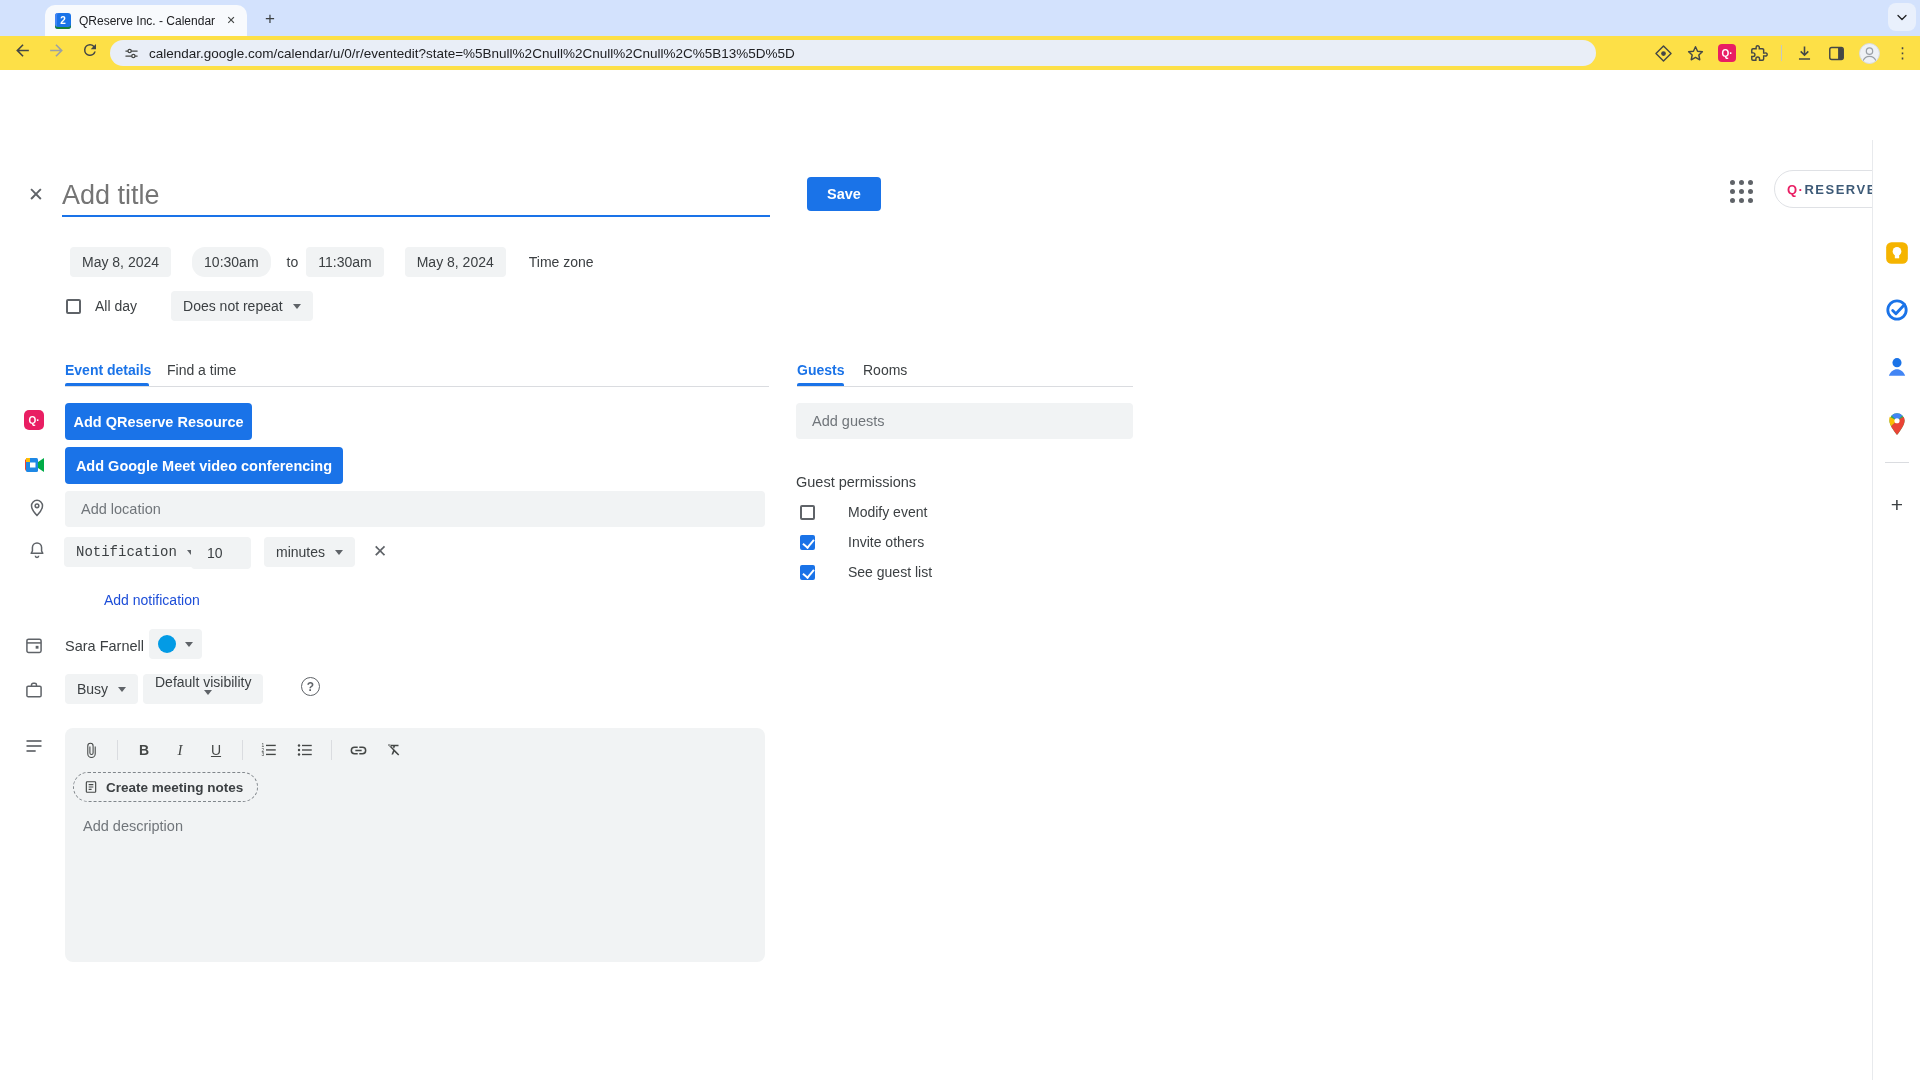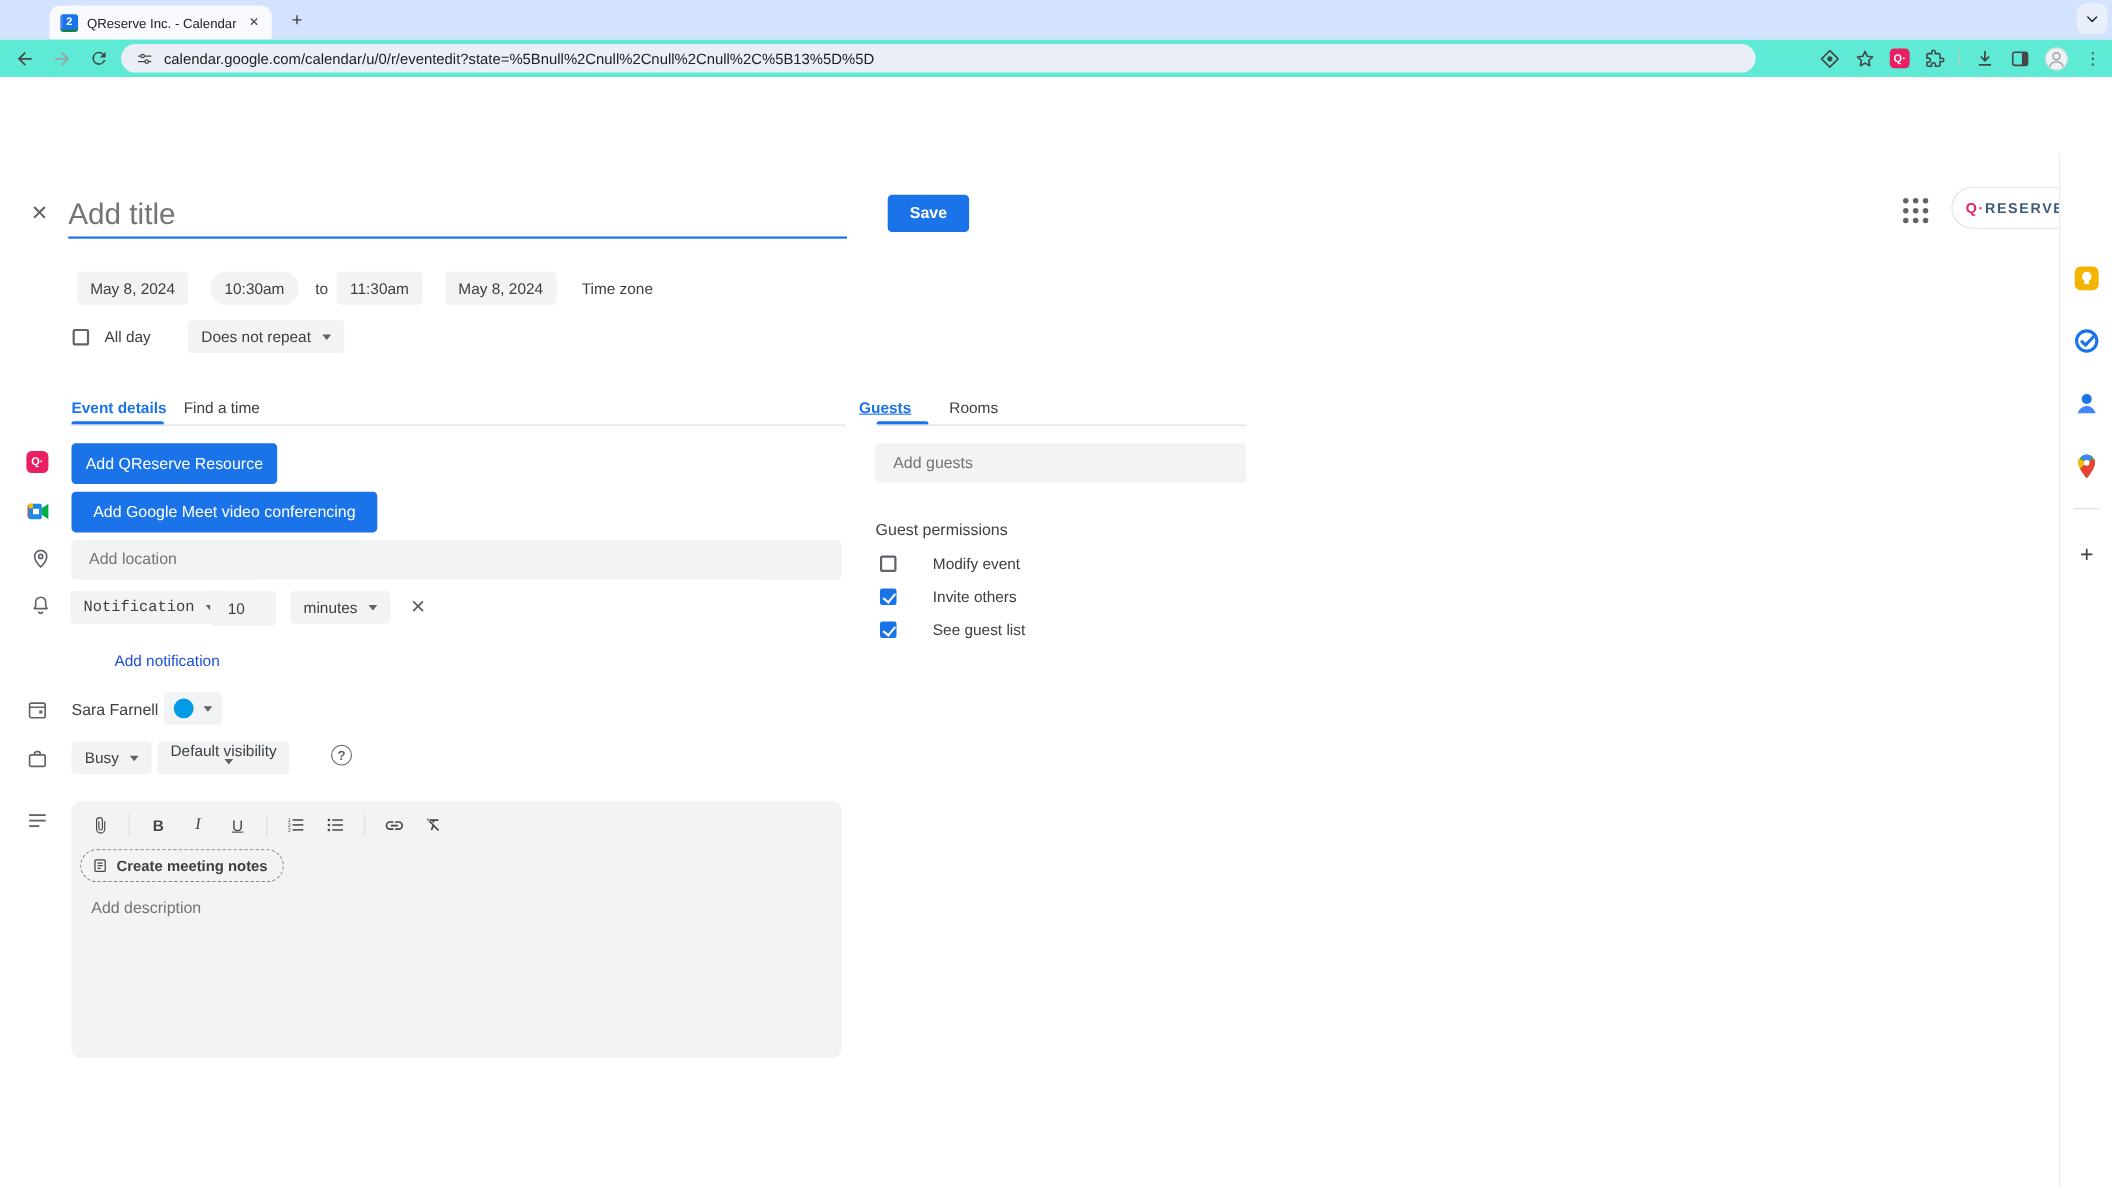--- a/index.html
+++ b/index.html
@@ -12,21 +12,21 @@
   .tab { left:45px; top:5px; width:202px; height:31px; background:#f8fafd; border-radius:10px 10px 0 0;
          display:flex; align-items:center; padding:0 8px 0 10px; gap:8px; }
   .favicon { width:16px; height:16px; background:#1a73e8; border-radius:3px; color:#fff; font-size:10px; font-weight:bold;
              display:flex; align-items:center; justify-content:center; flex:0 0 16px;
              box-shadow:inset 0 -2px 0 #188038, inset 2px 0 0 #4285f4; }
   .tab-title { font-size:12px; color:#202124; white-space:nowrap; overflow:hidden; flex:1; }
   .tab-close { font-size:11px; color:#444746; width:16px; height:16px; display:flex; align-items:center; justify-content:center; border-radius:50%; cursor:pointer; }
   .newtab { left:258px; top:7px; width:24px; height:24px; font-size:17px; color:#3c4043; display:flex; align-items:center; justify-content:center; border-radius:50%; cursor:pointer; }
   .tabstrip-chevron { left:1888px; top:3px; width:28px; height:28px; border-radius:8px; background:#e9f0fc; display:flex; align-items:center; justify-content:center; cursor:pointer; }
 
-  .toolbar { left:0; top:36px; width:1920px; height:34px; background:#5eead4; display:flex; align-items:center; }
+  .toolbar { left:0; top:36px; width:1920px; height:34px; background:#fde047; display:flex; }
   .navbtn { width:28px; height:28px; display:flex; align-items:center; justify-content:center; border-radius:50%; cursor:pointer; }
   .urlbar { position:absolute; left:110px; top:4px; width:1486px; height:26px; background:#e9eef7; border-radius:13px;
             display:flex; align-items:center; padding:0 14px; gap:10px; }
   .url-text { font-size:13.5px; color:#202124; white-space:nowrap; overflow:hidden; }
   .tb-right { position:absolute; right:8px; top:0; height:34px; display:flex; align-items:center; gap:13px; }
   .tb-sep { width:1px; height:16px; background:#c4c7c5; }
   .ext-q { width:18px; height:18px; background:#e91e63; border-radius:4px; color:#fff; font-size:10px; font-weight:bold;
            display:flex; align-items:center; justify-content:center; cursor:pointer; }
   .avatar-btn { width:21px; height:21px; border-radius:50%; background:#eef1f5; border:1px solid #d7dbe0; overflow:hidden; cursor:pointer; }
   .dots { font-size:15px; color:#444746; cursor:pointer; padding:0 2px; }
@@ -63,21 +63,21 @@
   .cb.checked::after { content:""; position:absolute; left:3px; top:0px; width:5px; height:9px;
                        border:solid #fff; border-width:0 2px 2px 0; transform:rotate(40deg); }
 
   .tab-label { font-size:14px; cursor:pointer; }
   .tab-label.active { color:#1a73e8; font-weight:bold; }
   .tab-underline { height:3px; background:#1a73e8; border-radius:2px 2px 0 0; }
   .hairline { height:1px; background:#dadce0; }
 
   .icon20 { width:20px; height:20px; flex:0 0 20px; }
   .blue-btn { background:#1a73e8; color:#fff; border:none; border-radius:4px; font-family:"Liberation Sans",sans-serif;
-              font-size:14.5px; font-weight:normal; cursor:pointer; }
+              font-size:14.5px; font-weight:bold; cursor:pointer; }
   .qr-icon { width:20px; height:20px; background:#e91e63; border-radius:5px; color:#fff; font-size:10px; font-weight:bold;
              display:flex; align-items:center; justify-content:center; }
 
   .field { background:#f1f3f4; border:none; outline:none; border-radius:4px; font-family:"Liberation Sans",sans-serif;
            font-size:14.5px; color:#3c4043; padding:16px 16px; }
   .field::placeholder { color:#70757a; }
 
   .x-small { font-size:17px; color:#5f6368; cursor:pointer; line-height:1; }
   .color-dot { width:18px; height:18px; border-radius:50%; background:#039be5; }
   .help-circle { width:19px; height:19px; border-radius:50%; border:1.7px solid #5f6368; color:#5f6368; font-size:12px; font-weight:bold;
@@ -235,21 +235,21 @@
       <span>Does not repeat</span>
         <span class="caret"></span>
     </span>
   </div>
 
   <span class="abs tab-label active" style="left:65px; top:292px;">Event details</span>
   <span class="abs tab-label" style="left:167px; top:292px; color:#3c4043;">Find a time</span>
   <div class="abs tab-underline" style="left:65px; top:313px; width:84px;"></div>
   <div class="abs hairline" style="left:65px; top:316px; width:704px;"></div>
 
-  <span class="abs tab-label active" style="left:781px; top:292px;text-decoration:underline;">Guests</span>
+  <span class="abs tab-label active" style="left:797px; top:292px;">Guests</span>
   <span class="abs tab-label" style="left:863px; top:292px; color:#3c4043;">Rooms</span>
   <div class="abs tab-underline" style="left:797px; top:313px; width:47px;"></div>
   <div class="abs hairline" style="left:797px; top:316px; width:336px;"></div>
 
   <div class="abs" style="left:24px; top:340px;">
       <span class="qr-icon">Q·</span>
     </div>
   <button class="abs blue-btn" style="left:65px; top:333px; width:187px; height:37px;">Add QReserve Resource</button>
 
   <div class="abs" style="left:23px; top:383px;">

